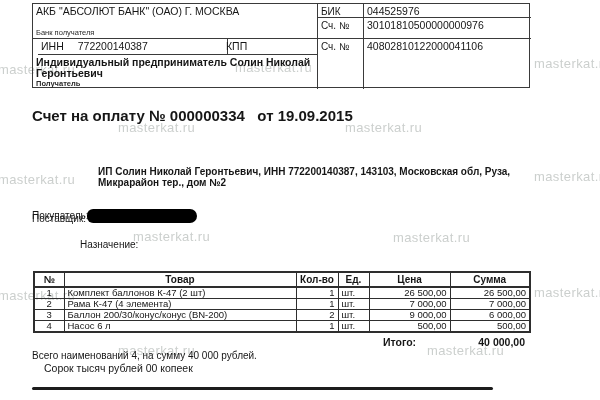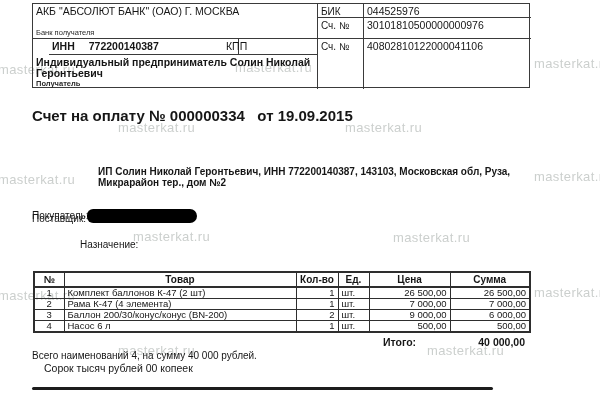--- a/index.html
+++ b/index.html
@@ -9,21 +9,21 @@
   
   .wm{position:absolute;font-size:13px;color:#c3c7c5;letter-spacing:.4px;opacity:.85;white-space:nowrap;pointer-events:none;}
 
   
   .bank-table{position:absolute;left:32px;top:3px;width:498px;height:85px;border:1px solid #3a3a3a;box-sizing:border-box;font-size:10.5px;}
   .bank-table .cell{position:absolute;box-sizing:border-box;padding:2px 3px;overflow:hidden;line-height:11px;}
   .br{border-right:1px solid #3a3a3a;}
   .bb{border-bottom:1px solid #3a3a3a;}
   .cell .sub{position:absolute;left:3px;bottom:1px;font-size:7.5px;color:#2a2a2a;line-height:8px;}
   .c-bank{left:0;top:0;width:285px;height:35px;}
-  .c-inn{left:16px;top:35px;width:190px;height:16px;font-weight:bold;}
+  .c-inn{left:5px;top:35px;width:190px;height:16px;}
   .c-inn .lbl{margin-right:14px;}
   .c-kpp{left:190px;top:35px;width:95px;height:16px;}
   .c-recip{left:0;top:51px;width:285px;height:34px;padding-bottom:10px;font-weight:bold;}
   .c-bik-l{left:285px;top:0;width:46px;height:14px;font-size:10px;}
   .c-bik-v{left:331px;top:0;width:167px;height:14px;}
   .c-corr-l{left:285px;top:14px;width:46px;height:21px;font-size:10px;}
   .c-corr-v{left:331px;top:14px;width:167px;height:21px;padding-top:4px;}
   .c-acct-l{left:285px;top:35px;width:46px;height:50px;font-size:10px;padding-top:4px;}
   .c-acct-v{left:331px;top:35px;width:167px;height:50px;padding-top:4px;}
 

